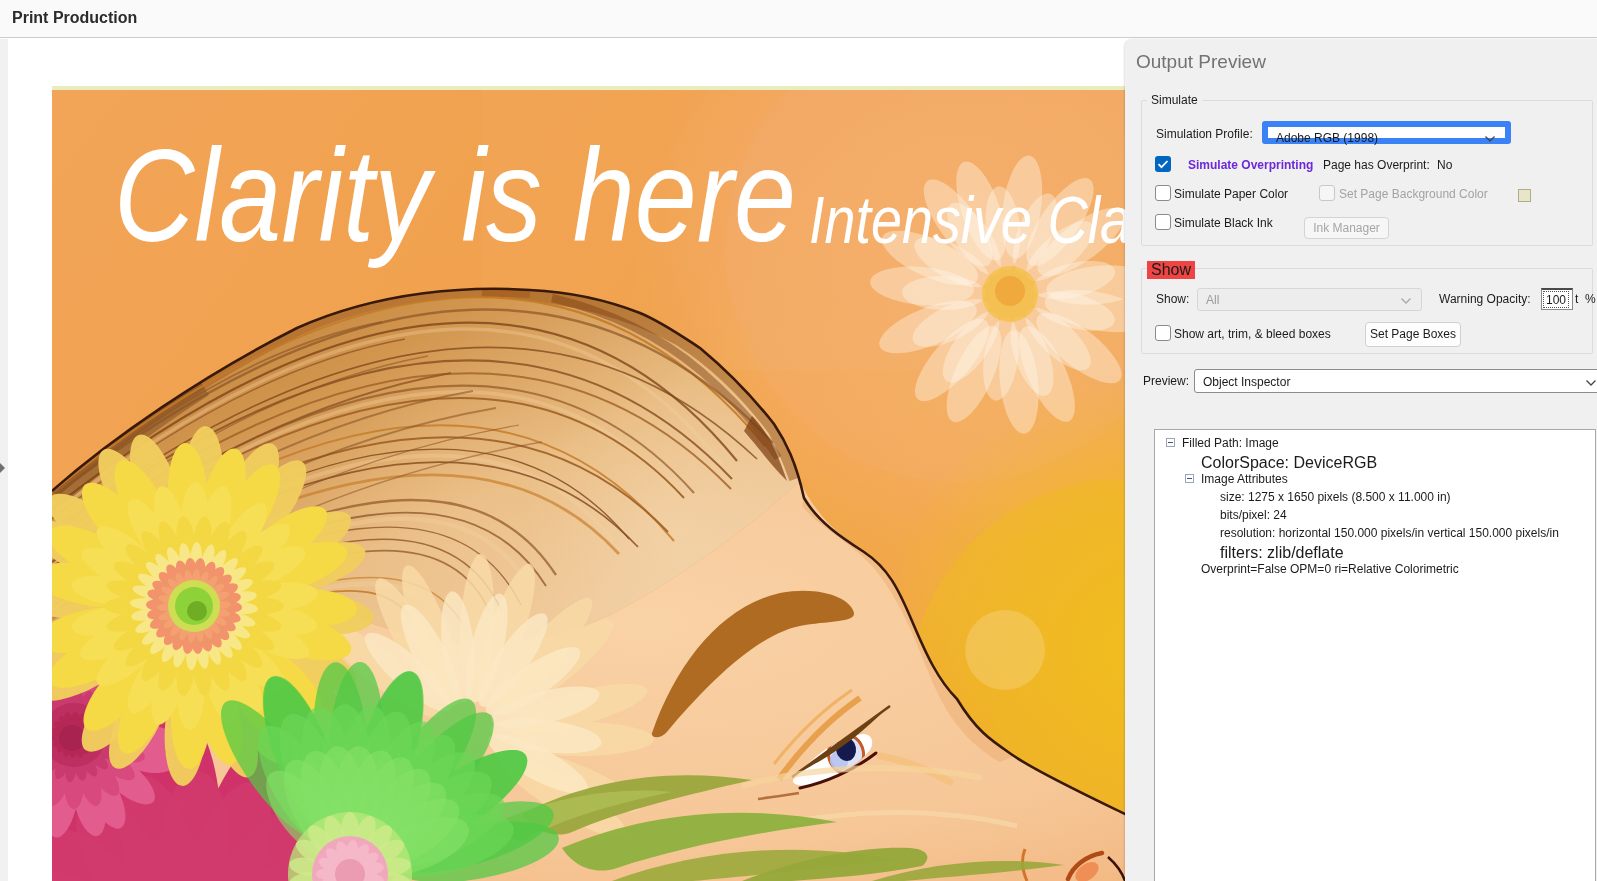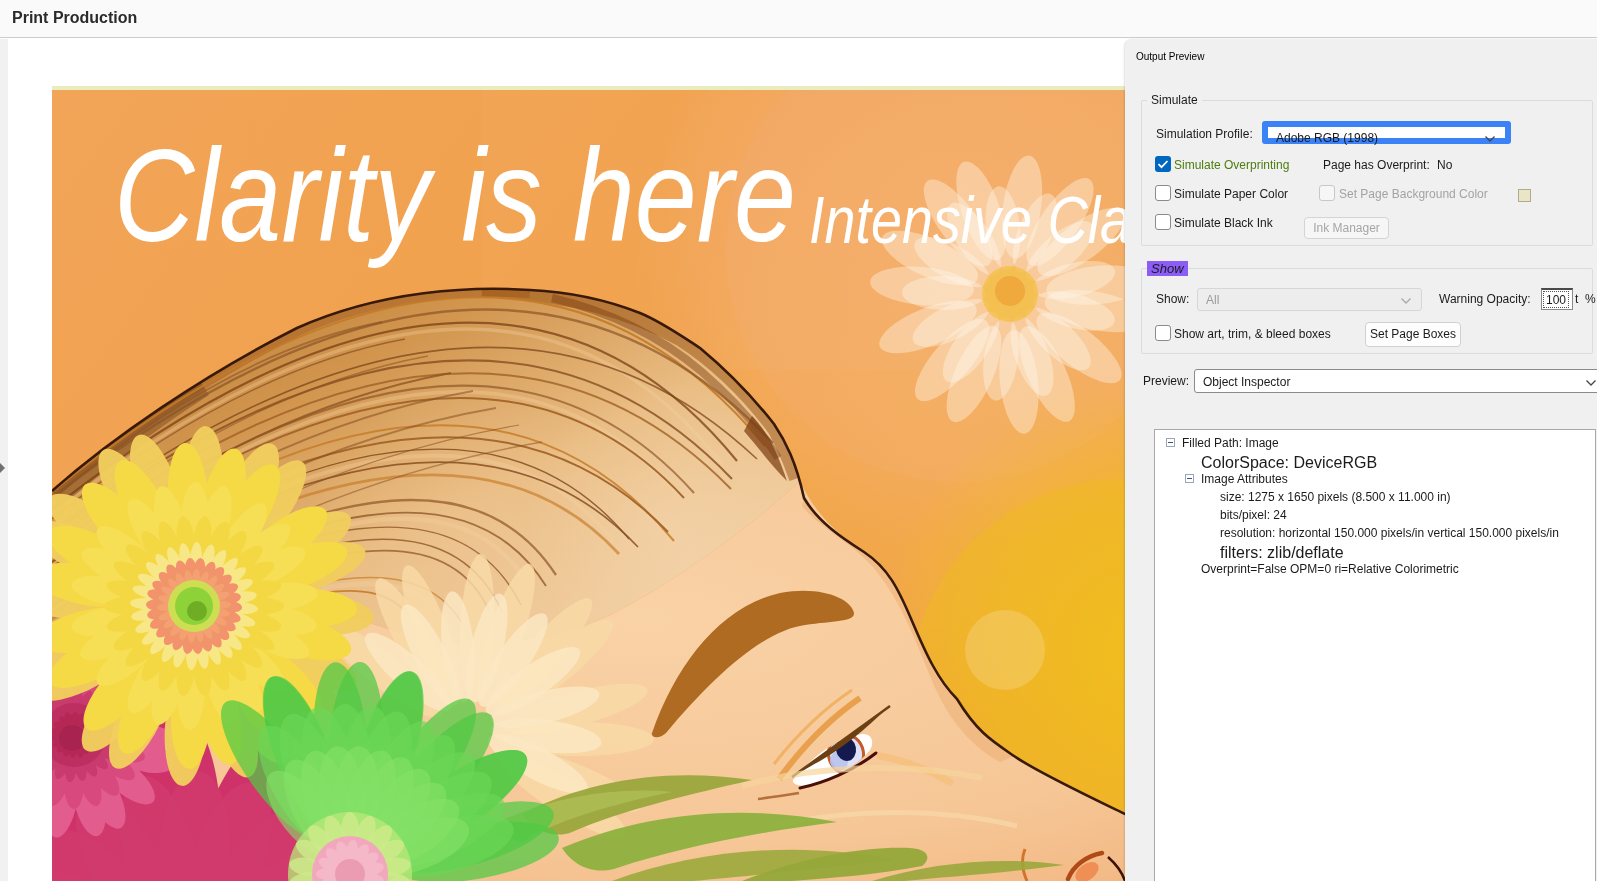--- a/index.html
+++ b/index.html
@@ -532,46 +532,46 @@
       <ellipse cx="283" cy="804" rx="6" ry="12" transform="rotate(222 283 804)" fill="#f4b8c8" opacity="1.0"></ellipse>
       <ellipse cx="278" cy="797" rx="6" ry="12" transform="rotate(246 278 797)" fill="#f4b8c8" opacity="1.0"></ellipse>
       <ellipse cx="276" cy="788" rx="6" ry="12" transform="rotate(270 276 788)" fill="#f4b8c8" opacity="1.0"></ellipse>
       <ellipse cx="278" cy="779" rx="6" ry="12" transform="rotate(294 278 779)" fill="#f4b8c8" opacity="1.0"></ellipse>
       <ellipse cx="283" cy="772" rx="6" ry="12" transform="rotate(318 283 772)" fill="#f4b8c8" opacity="1.0"></ellipse>
       <ellipse cx="291" cy="767" rx="6" ry="12" transform="rotate(342 291 767)" fill="#f4b8c8" opacity="1.0"></ellipse>
 <circle cx="298" cy="788" r="15" fill="#ec9cb2"></circle>
 </svg>
   </div>
 <div style="position:absolute;left:1125px;top:39px;width:472px;height:842px;background:#f0f0f0;border-radius:8px 0 0 0;box-shadow:-1px 0 2px rgba(0,0,0,0.12);">
-    <div style="position:absolute;left:11px;top:12px;font-size:10px;color:#000000;">Output Preview</div>
+    <div style="position:absolute;left:11px;top:12px;font-size:19px;color:#737373;">Output Preview</div>
     <div style="position:absolute;left:16px;top:61px;width:452px;height:146px;border:1px solid #dcdcdc;border-radius:2px;"></div>
     <div style="position:absolute;left:22px;top:54px;background:#f0f0f0;padding:0 4px;font-size:12px;color:#1b1b1b;white-space:nowrap;">Simulate</div>
     <div style="position:absolute;left:31px;top:88px;font-size:12px;color:#1b1b1b;white-space:nowrap;">Simulation Profile:</div>
     <div style="position:absolute;left:137px;top:82px;width:249px;height:23px;background:#fff;border:6px solid #3b82f6;border-radius:3px;">
       <div style="position:absolute;left:8px;top:4px;font-size:12px;color:#1b1b1b;white-space:nowrap;">Adobe RGB (1998)</div>
       <svg width="12" height="8" viewBox="0 0 12 8" style="position:absolute;right:9px;top:8px">
         <path d="M1.5 1.5 L6 6 L10.5 1.5" stroke="#454545" stroke-width="1.3" fill="none"></path>
       </svg>
     </div>
     <div style="position:absolute;left:30px;top:117px;width:16px;height:16px;background:#0067c0;border-radius:3px;"><svg width="16" height="16" viewBox="0 0 16 16">
         <path d="M3.5 8.2 L6.5 11.2 L12.5 5" stroke="#fff" stroke-width="1.7" fill="none"></path>
       </svg></div>
-    <div style="position:absolute;left:49px;top:119px;font-size:12px;color:#4d7c0f;white-space:nowrap;">Simulate Overprinting</div>
+    <div style="position:absolute;left:63px;top:119px;font-size:12px;color:#6d28d9;white-space:nowrap;font-weight:bold;">Simulate Overprinting</div>
     <div style="position:absolute;left:198px;top:119px;font-size:12px;color:#1b1b1b;white-space:nowrap;">Page has Overprint:</div>
     <div style="position:absolute;left:312px;top:119px;font-size:12px;color:#1b1b1b;white-space:nowrap;">No</div>
     <div style="position:absolute;left:30px;top:146px;width:16px;height:16px;background:#fff;border:1px solid #8b8b8b;border-radius:3px;"></div>
     <div style="position:absolute;left:49px;top:148px;font-size:12px;color:#1b1b1b;white-space:nowrap;">Simulate Paper Color</div>
     <div style="position:absolute;left:194px;top:146px;width:16px;height:16px;background:#f6f6f6;border:1px solid #c8c8c8;border-radius:3px;"></div>
     <div style="position:absolute;left:214px;top:148px;font-size:12px;color:#a3a3a3;white-space:nowrap;">Set Page Background Color</div>
     <div style="position:absolute;left:393px;top:150px;width:13px;height:13px;background:#e9e5c9;border:1px solid #b0ab8a;"></div>
     <div style="position:absolute;left:30px;top:175px;width:16px;height:16px;background:#fff;border:1px solid #8b8b8b;border-radius:3px;"></div>
     <div style="position:absolute;left:49px;top:177px;font-size:12px;color:#1b1b1b;white-space:nowrap;">Simulate Black Ink</div>
     <div style="position:absolute;left:179px;top:178px;width:85px;height:22px;background:#f6f6f6;border:1px solid #d4d4d4;border-radius:4px;font-size:12px;color:#a6a6a6;text-align:center;line-height:20px;white-space:nowrap;">Ink Manager</div>
     <div style="position:absolute;left:16px;top:229px;width:452px;height:86px;border:1px solid #dcdcdc;border-radius:2px;"></div>
-    <div style="position:absolute;left:22px;top:222px;background:#8b5cf6;padding:0 4px;font-size:13px;color:#1b1b1b;white-space:nowrap;font-style:italic;">Show</div>
+    <div style="position:absolute;left:22px;top:222px;background:#ef4444;padding:0 4px;font-size:16px;color:#1b1b1b;white-space:nowrap;">Show</div>
     <div style="position:absolute;left:31px;top:253px;font-size:12px;color:#1b1b1b;white-space:nowrap;">Show:</div>
     <div style="position:absolute;left:72px;top:249px;width:225px;height:23px;background:#ededed;border:1px solid #d6d6d6;border-radius:3px;">
       <div style="position:absolute;left:8px;top:4px;font-size:12px;color:#9c9c9c;">All</div>
       <svg width="12" height="8" viewBox="0 0 12 8" style="position:absolute;right:9px;top:8px">
         <path d="M1.5 1.5 L6 6 L10.5 1.5" stroke="#a8a8a8" stroke-width="1.3" fill="none"></path>
       </svg>
     </div>
     <div style="position:absolute;left:314px;top:253px;font-size:12px;color:#1b1b1b;white-space:nowrap;">Warning Opacity:</div>
     <div style="position:absolute;left:416px;top:249px;width:32px;height:22px;background:#fff;border:1px solid #8a8a8a;border-top:2px solid #4a4a4a;">
       <div style="position:absolute;left:1px;top:1px;width:26px;height:17px;border:1px dotted #555;font-size:12px;color:#1b1b1b;line-height:17px;padding-left:2px;">100</div>

